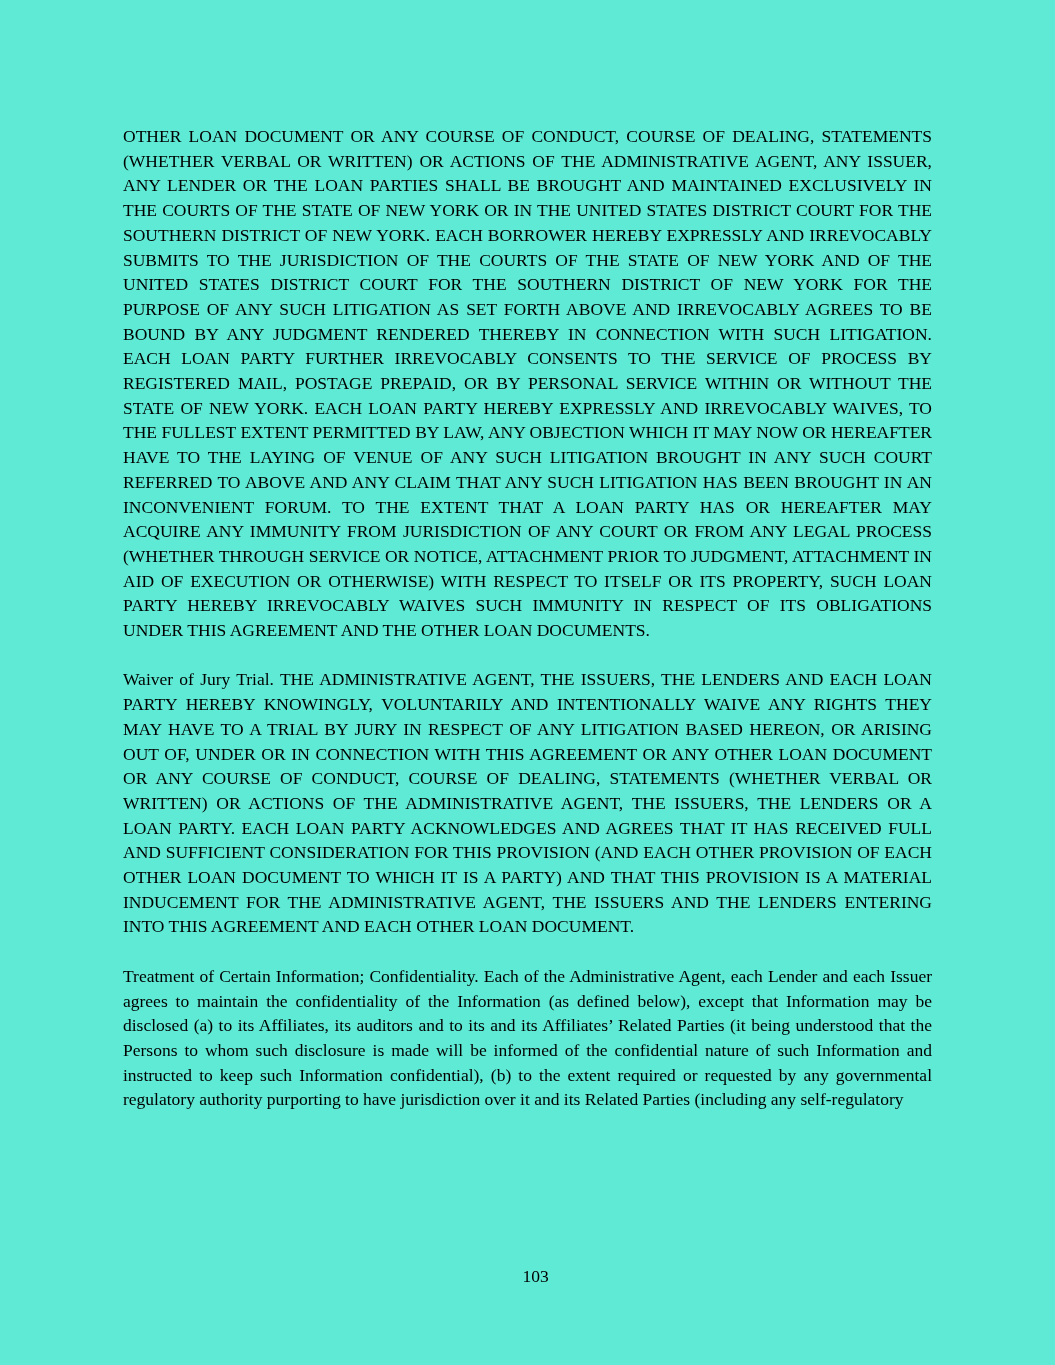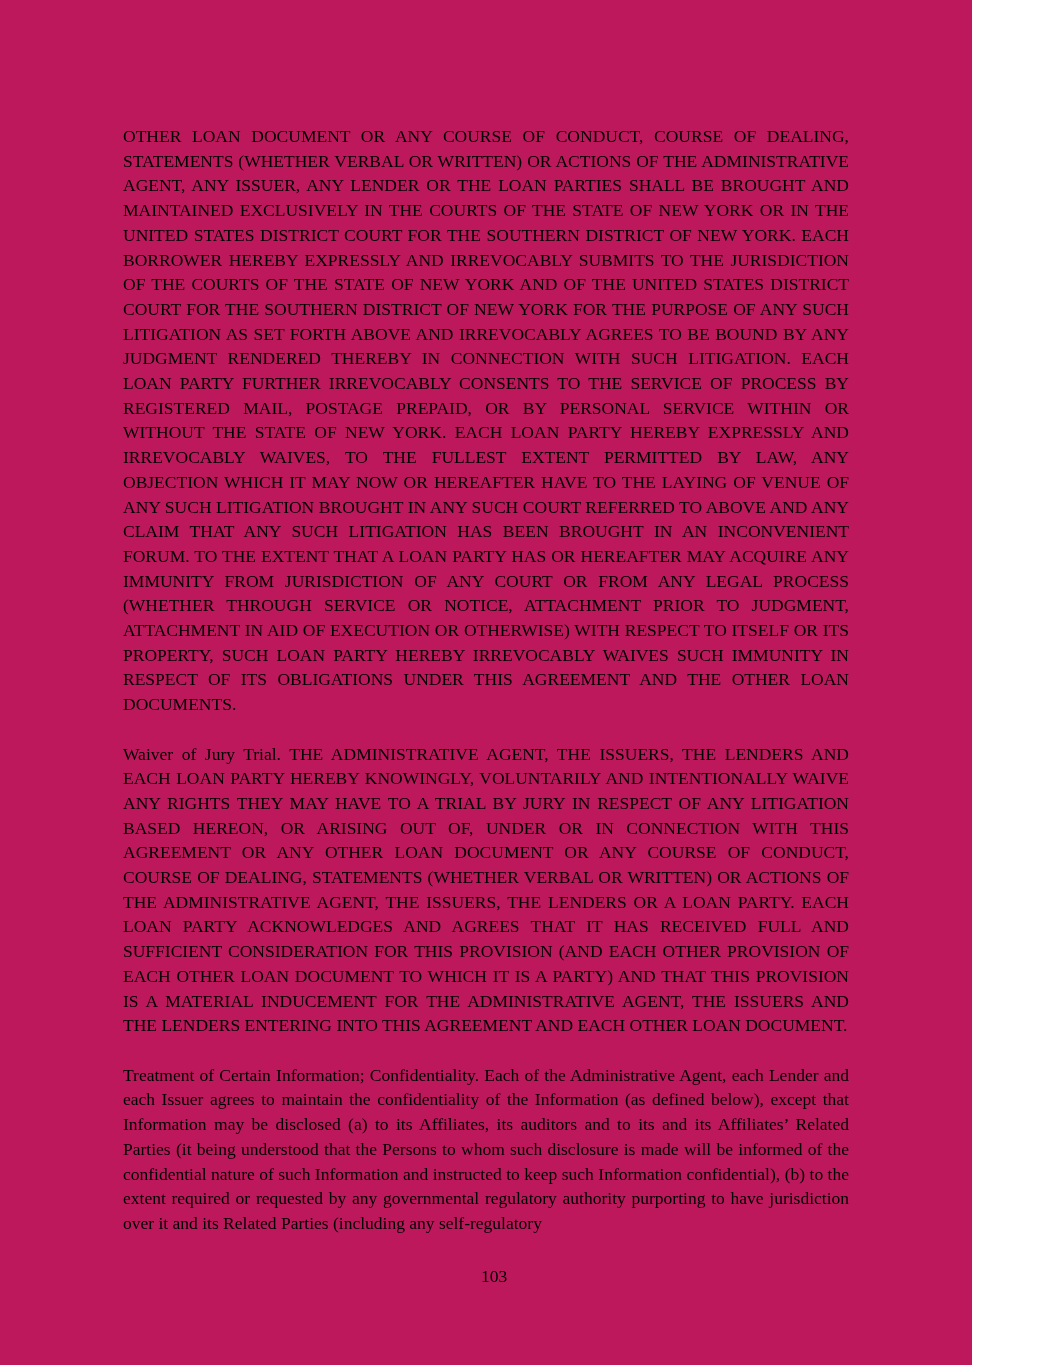--- a/index.html
+++ b/index.html
@@ -2,23 +2,23 @@
 <html><head>
 <meta charset="utf-8">
 <style>
   html, body {
     margin: 0;
     padding: 0;
     background: #ffffff;
   }
   .page {
     position: relative;
-    width: 972px;
+    width: 1055px;
     height: 1365px;
-    background: #be185d;
+    background: #5eead4;
     color: #000000;
     font-family: "Liberation Serif", "DejaVu Serif", serif;
     box-sizing: border-box;
     padding: 124px 123px 2px 123px;
     overflow: hidden;
   }
   .content {
     width: 100%;
   }
   .para {

